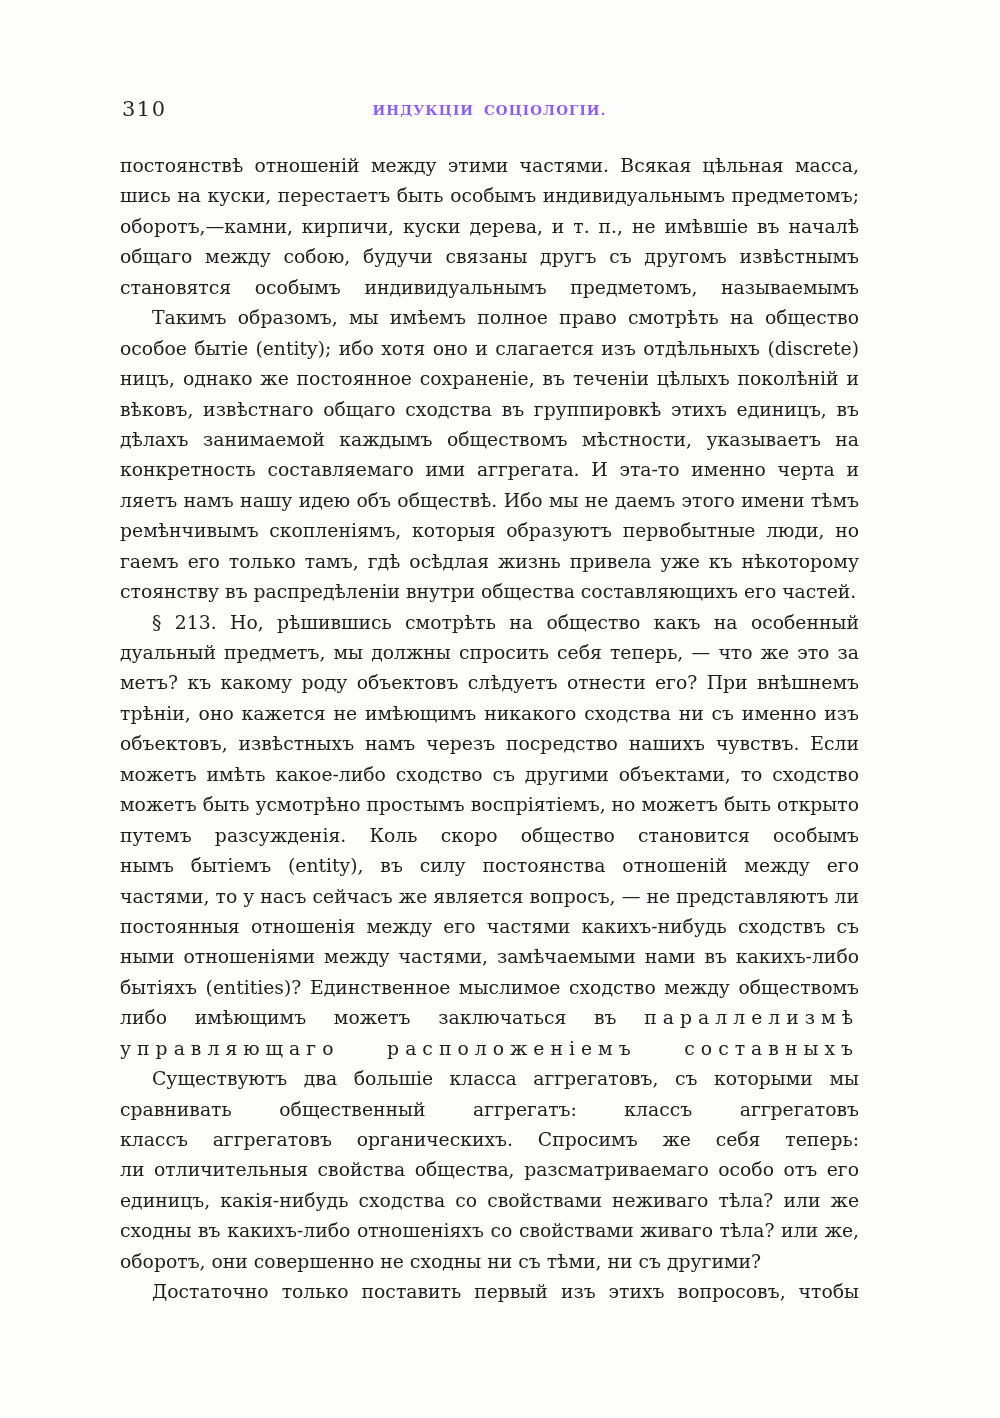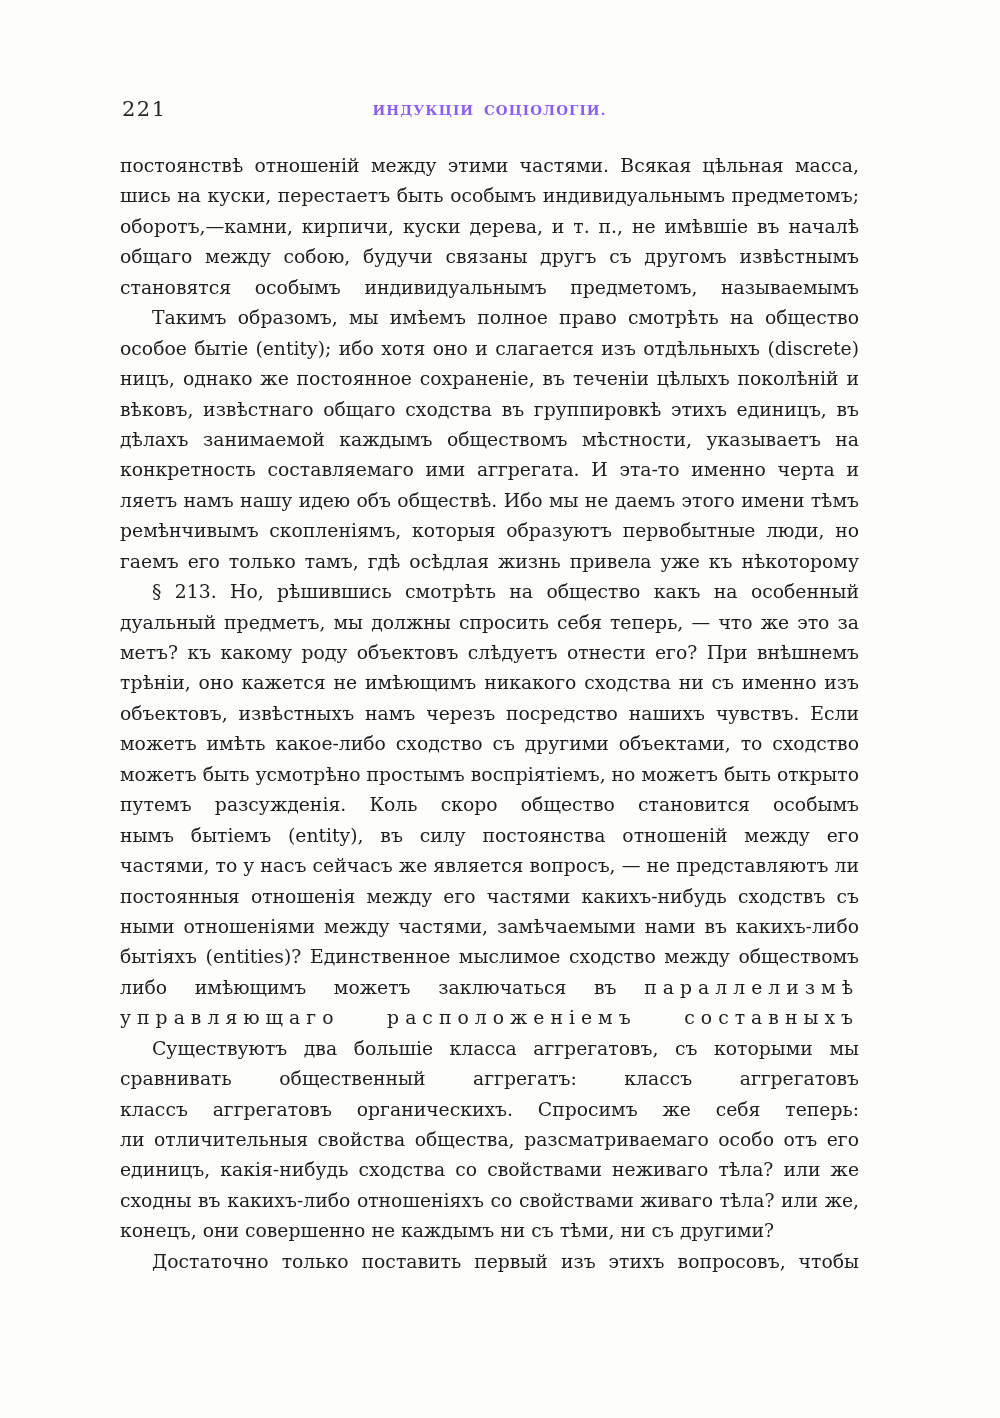--- a/index.html
+++ b/index.html
@@ -64,41 +64,42 @@
   .sp {
     letter-spacing: 0.32em;
     word-spacing: 0.45em;
   }
 </style>
 </head>
 <body>
 
 <div class="page">
   <div class="header-row">
-    <div class="pagenum">221</div>
+    <div class="pagenum">310</div>
     <div class="runhead">ИНДУКЦІИ СОЦІОЛОГІИ.</div>
   </div>
   <div class="text-body">
       <div class="paragraph">
         <div class="line">постоянствѣ отношеній между этими частями. Всякая цѣльная масса, разбив-</div>
         <div class="line">шись на куски, перестаетъ быть особымъ индивидуальнымъ предметомъ; и, на-</div>
         <div class="line">оборотъ,—камни, кирпичи, куски дерева, и т. п., не имѣвшіе въ началѣ ничего</div>
         <div class="line">общаго между собою, будучи связаны другъ съ другомъ извѣстнымъ образомъ,</div>
         <div class="line last">становятся особымъ индивидуальнымъ предметомъ, называемымъ домомъ.</div>
       </div>
       <div class="paragraph indent">
         <div class="line">Такимъ образомъ, мы имѣемъ полное право смотрѣть на общество какъ на</div>
         <div class="line">особое бытіе (entity); ибо хотя оно и слагается изъ отдѣльныхъ (discrete) еди-</div>
         <div class="line">ницъ, однако же постоянное сохраненіе, въ теченіи цѣлыхъ поколѣній и даже</div>
         <div class="line">вѣковъ, извѣстнаго общаго сходства въ группировкѣ этихъ единицъ, въ пре-</div>
         <div class="line">дѣлахъ занимаемой каждымъ обществомъ мѣстности, указываетъ на извѣстную</div>
         <div class="line">конкретность составляемаго ими аггрегата. И эта-то именно черта и достав-</div>
         <div class="line">ляетъ намъ нашу идею объ обществѣ. Ибо мы не даемъ этого имени тѣмъ пе-</div>
         <div class="line">ремѣнчивымъ скопленіямъ, которыя образуютъ первобытные люди, но прила-</div>
         <div class="line">гаемъ его только тамъ, гдѣ осѣдлая жизнь привела уже къ нѣкоторому по-</div>
+        <div class="line last">стоянству въ распредѣленіи внутри общества составляющихъ его частей.</div>
       </div>
       <div class="paragraph indent">
         <div class="line">§ 213. Но, рѣшившись смотрѣть на общество какъ на особенный индиви-</div>
         <div class="line">дуальный предметъ, мы должны спросить себя теперь, — что же это за пред-</div>
         <div class="line">метъ? къ какому роду объектовъ слѣдуетъ отнести его? При внѣшнемъ разсмо-</div>
         <div class="line">трѣніи, оно кажется не имѣющимъ никакого сходства ни съ именно изъ</div>
         <div class="line">объектовъ, извѣстныхъ намъ черезъ посредство нашихъ чувствъ. Если оно и</div>
         <div class="line">можетъ имѣть какое-либо сходство съ другими объектами, то сходство это не</div>
         <div class="line">можетъ быть усмотрѣно простымъ воспріятіемъ, но можетъ быть открыто только</div>
         <div class="line">путемъ разсужденія. Коль скоро общество становится особымъ индивидуаль-</div>
@@ -110,19 +111,19 @@
         <div class="line"><span class="">либо имѣющимъ можетъ заключаться въ </span><span class="sp">параллелизмѣ принципа,</span></div>
         <div class="line last"><span class="sp">управляющаго расположеніемъ составныхъ частей.</span></div>
       </div>
       <div class="paragraph indent">
         <div class="line">Существуютъ два большіе класса аггрегатовъ, съ которыми мы можемъ</div>
         <div class="line">сравнивать общественный аггрегатъ: классъ аггрегатовъ неорганическихъ и</div>
         <div class="line">классъ аггрегатовъ органическихъ. Спросимъ же себя теперь: представляютъ</div>
         <div class="line">ли отличительныя свойства общества, разсматриваемаго особо отъ его живыхъ</div>
         <div class="line">единицъ, какія-нибудь сходства со свойствами неживаго тѣла? или же они</div>
         <div class="line">сходны въ какихъ-либо отношеніяхъ со свойствами живаго тѣла? или же, на-</div>
-        <div class="line last">конецъ, они совершенно не каждымъ ни съ тѣми, ни съ другими?</div>
+        <div class="line last">оборотъ, они совершенно не сходны ни съ тѣми, ни съ другими?</div>
       </div>
       <div class="paragraph indent">
         <div class="line">Достаточно только поставить первый изъ этихъ вопросовъ, чтобы немед-</div>
       </div>
     </div>
 </div>
 
 </body></html>

